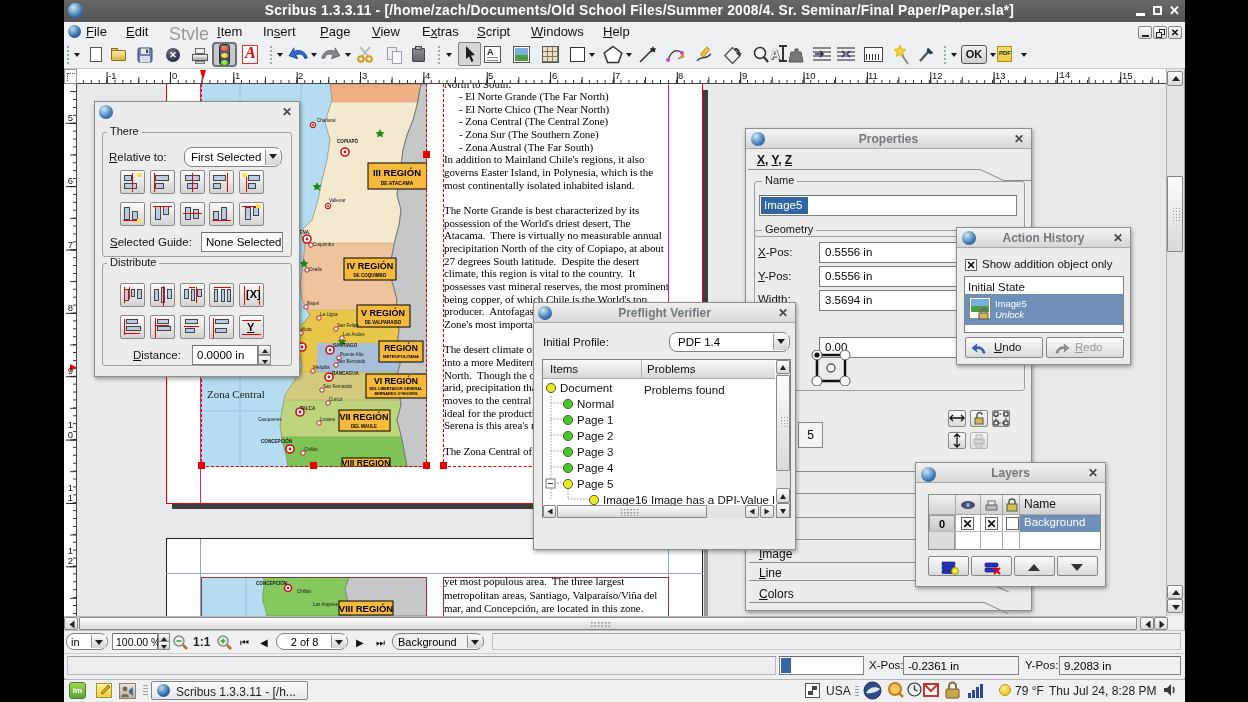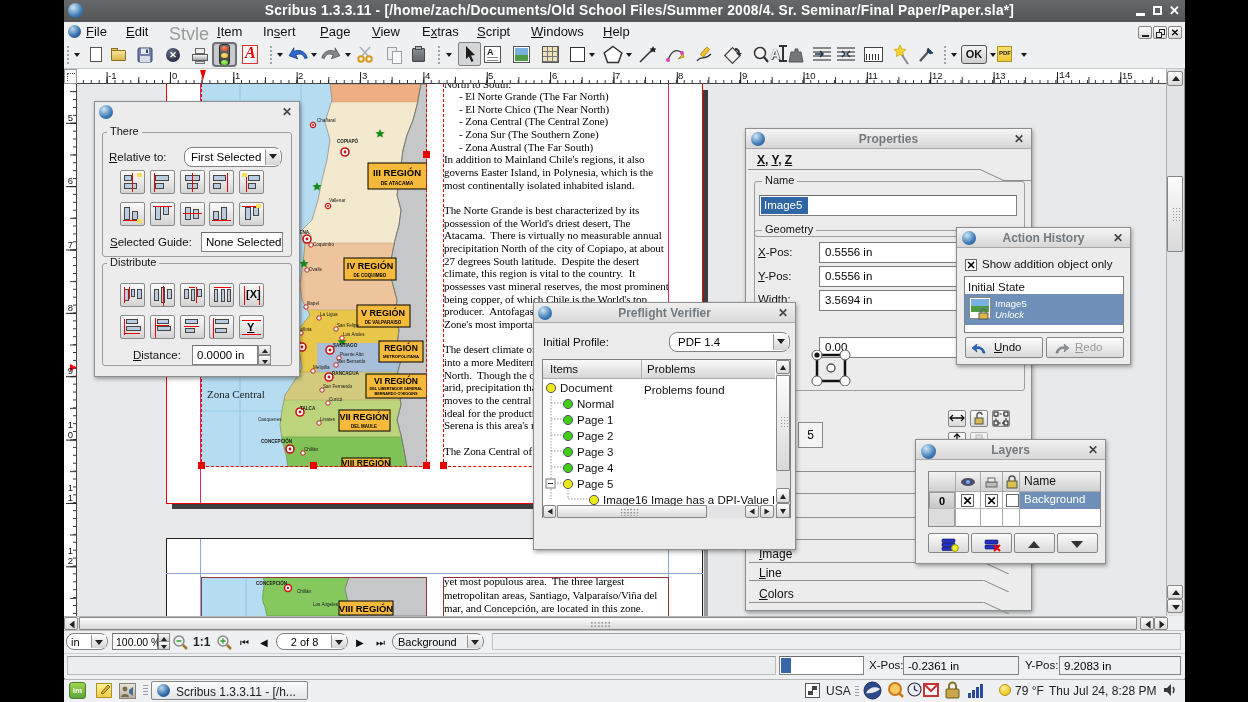--- a/index.html
+++ b/index.html
@@ -948,21 +948,21 @@
       <span style="position:absolute;left:28px;top:3px;font-size:11.5px;color:#111"><u>U</u>ndo</span>
     </div>
 <div class="btn" style="left:89px;top:109px;width:78px;height:21px">
       <svg style="position:absolute;left:7px;top:4px" width="16" height="13">
         <path d="M2 11 C3 6 7 4 11 5 L10 2 L15 6 L10 10 L11 7 C8 6 5 7 4 11 Z" fill="#909498" stroke="#6a6e72" stroke-width=".6"></path>
       </svg>
       <span style="position:absolute;left:28px;top:3px;font-size:11.5px;color:#999"><u>R</u>edo</span>
     </div>
 </div>
 
-<div class="dlg" style="left:915px;top:439px;width:191px;height:125px">
+<div class="dlg" style="left:915px;top:462px;width:191px;height:125px">
 <div class="dtt" style="background:linear-gradient(rgba(242,242,242,.8),rgba(210,210,210,.8))">Layers</div>
     <div class="dx">✕</div>
 <div class="ab" style="left:5px;top:4px;width:15px;height:15px;border-radius:50%;background:radial-gradient(circle at 35% 30%,#cfe6f6,#3d7ab5 60%,#1c4a7e)"></div>
 <div class="ab" style="left:12px;top:31px;width:173px;height:56px;background:#fff;border:1px solid #888"></div>
 <div class="ab" style="left:13px;top:32px;width:171px;height:20px;background:linear-gradient(#f2f2f2,#cfcfcf)"></div>
 <div class="ab" style="left:13px;top:52px;width:26px;height:17px;background:linear-gradient(#e2e2e2,#c6c6c6);border:1px solid #999;font-size:11px;font-weight:bold;text-align:center;line-height:16px">0</div>
 <div class="ab" style="left:13px;top:69px;width:26px;height:17px;background:#dcdcdc;border-right:1px solid #999"></div>
 <div class="ab" style="left:39px;top:32px;width:1px;height:55px;background:#aaa"></div>
     <div class="ab" style="left:64px;top:32px;width:1px;height:55px;background:#aaa"></div>
     <div class="ab" style="left:86px;top:32px;width:1px;height:55px;background:#aaa"></div>

